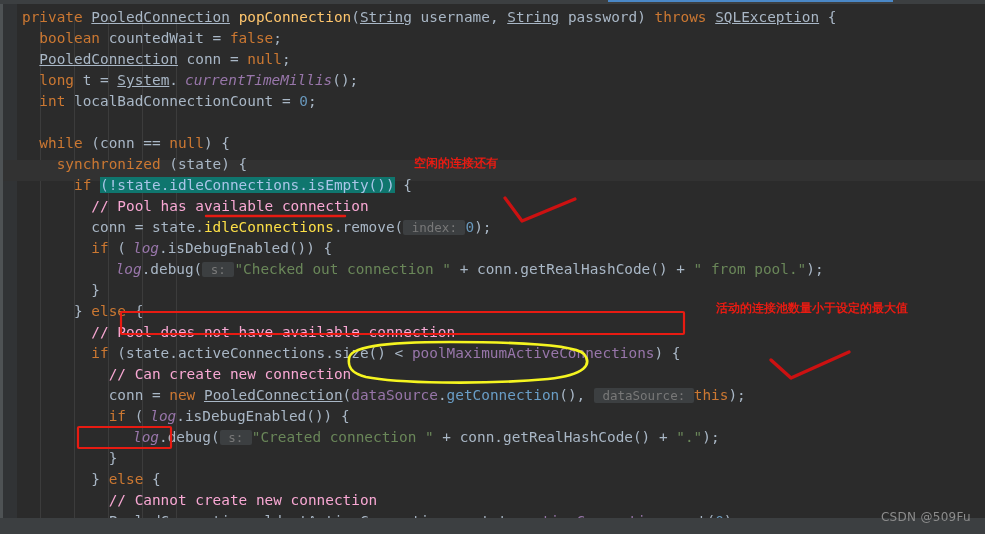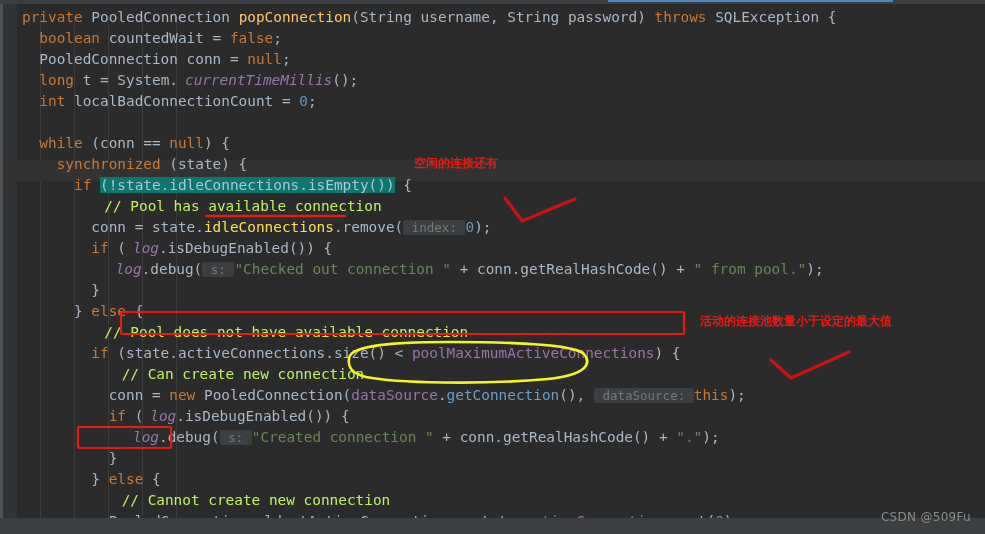--- a/index.html
+++ b/index.html
@@ -48,27 +48,27 @@
     position:absolute;top:7px;left:22px;
     font-size:14.4px;line-height:21px;
     white-space:pre;
     color:#a9b7c6;
     letter-spacing:0px;
   }
   .ln{display:block;height:21px;}
 
   
   .kw   {color:#cc7832;margin-top:24px;}
-  .cls  {color:#a9b7c6;}
+  .cls  {color:#a9b7c6;text-decoration:underline;}
   .mth  {color:#ffc66d;}
   .fld  {color:#9876aa;}
   .stat {color:#9876aa;font-style:italic;padding-left:7px;}
   .num  {color:#6897bb;}
   .str  {color:#6a8759;}
-  .cmt  {color:#bef264;margin-left:13px;}
+  .cmt  {color:#f9a8d4;}
   .ident{color:#fde047;}
   .hint {
     color:#787878;background:#3c3f41;border-radius:2px;
     padding:0 1px;font-size:12.5px;
   }
   .sel  {background:#0f766e;color:#a9c5e8;}
   .bluekw{color:#6a9ec7;}
 
   
   #overlay{position:absolute;inset:0;pointer-events:none;}
@@ -124,18 +124,18 @@
              C 592 364, 586 375, 548 379
              C 480 385, 395 383, 366 377
              C 350 373, 348 366, 349 359 Z" stroke="#f5f520" stroke-width="2.6" fill="none" stroke-linecap="round" stroke-linejoin="round"></path>
 
     <path d="M 771 360 L 791 378 L 849 352" stroke="#cc1111" stroke-width="3.4" fill="none" stroke-linecap="round" stroke-linejoin="round"></path>
 
     <rect x="78" y="427" width="93" height="21" rx="1" stroke="#e81b12" stroke-width="2.2" fill="none"></rect>
   </svg>
 
   <div class="cn-note" style="left:414px;top:156px;">空闲的连接还有</div>
-  <div class="cn-note" style="left:700px;top:301px;margin-top:13px;">活动的连接池数量小于设定的最大值</div>
+  <div class="cn-note" style="left:716px;top:301px;">活动的连接池数量小于设定的最大值</div>
 
   <div id="bottom-bar"></div>
   <div id="watermark">CSDN @509Fu</div>
 
 </div>
 
 </body></html>

